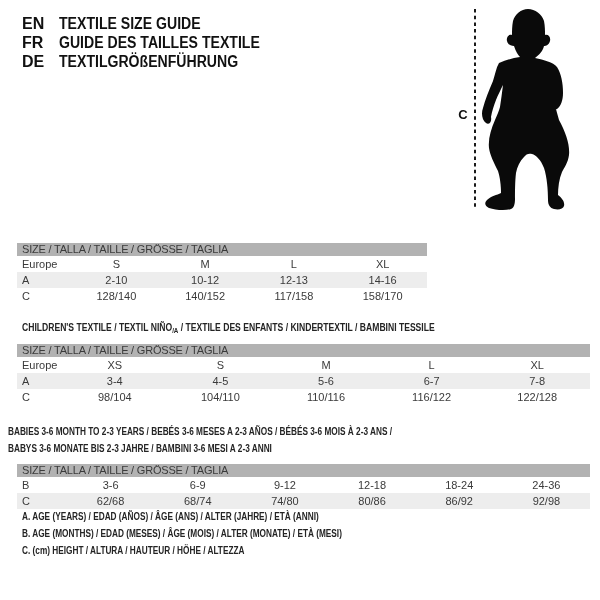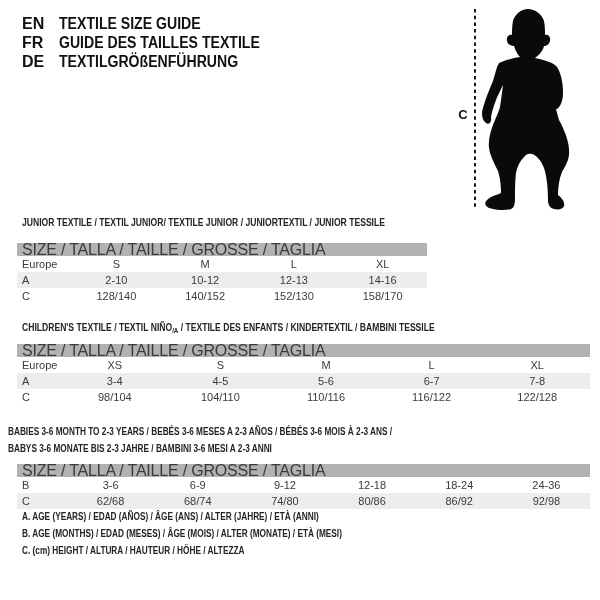--- a/index.html
+++ b/index.html
@@ -26,21 +26,21 @@
   .subA{font-size:8px;vertical-align:-2px;}
   .title2line div{height:17px;line-height:17px;}
 
   
   .size-table{position:absolute;border-collapse:collapse;table-layout:fixed;
               font-size:11px;color:#3a3a3a;}
   .size-table td{padding:0;text-align:center;height:16px;line-height:16px;
                  white-space:nowrap;overflow:hidden;}
   .size-table td.lbl{text-align:left;padding-left:5px;margin-left:36px;}
   .size-table tr.bar td{background:#b2b2b2;height:13px;line-height:13px;text-align:left;
-                        padding-left:5px;font-size:16px;color:#3b3b3b;letter-spacing:-0.2px;}
+                        padding-left:5px;font-size:11px;color:#3b3b3b;letter-spacing:-0.2px;}
   .size-table tr.alt td{background:#ededed;}
   .t-junior{left:17px;top:243px;width:410px;}
   .t-junior col.c-lbl{width:55px;}
   .t-children{left:17px;top:344px;width:573px;}
   .t-children col.c-lbl{width:45px;}
   .t-babies{left:17px;top:464px;width:573px;}
   .t-babies col.c-lbl{width:50px;}
 
   
   .legend{position:absolute;left:22px;top:508px;}
@@ -94,23 +94,20 @@
         C21,84 18,90 16,95 C14,100 12,106 11,112
         C12,117 9,120 6,118 C2,115 1,108 3,103
         C5,95 9,85 13,76 C15,70 16,63 19,58
         C26,55 33,53 40,52
         C38,50 36,47 34,41
         C31,41 28,40 27,36 C26,32 29,29 32,30
         C32,26 32,21 33,16 C35,9 41,4 48,4 Z"></path>
     </svg>
   </div>
 
-  <div class="section-title" style="left:22px;top:216px;">
-    <span class="cond">JUNIOR TEXTILE / TEXTIL JUNIOR/ TEXTILE JUNIOR / JUNIORTEXTIL / JUNIOR TESSILE</span>
-  </div>
   <table class="size-table t-junior">
     <colgroup>
         <col class="c-lbl">
         <col>
         <col>
         <col>
         <col>
       </colgroup>
     <tbody>
       <tr class="bar">
@@ -127,21 +124,21 @@
         <td class="lbl">A</td>
         <td>2-10</td>
         <td>10-12</td>
         <td>12-13</td>
         <td>14-16</td>
       </tr>
       <tr>
         <td class="lbl">C</td>
         <td>128/140</td>
         <td>140/152</td>
-        <td>152/130</td>
+        <td>117/158</td>
         <td>158/170</td>
       </tr>
     </tbody>
   </table>
 
   <div class="section-title" style="left:22px;top:321px;">
     <span class="cond"><span>CHILDREN'S TEXTILE / TEXTIL NIÑO</span><span class="subA">/A</span><span> / TEXTILE DES ENFANTS / KINDERTEXTIL / BAMBINI TESSILE</span></span>
   </div>
   <table class="size-table t-children">
     <colgroup>

